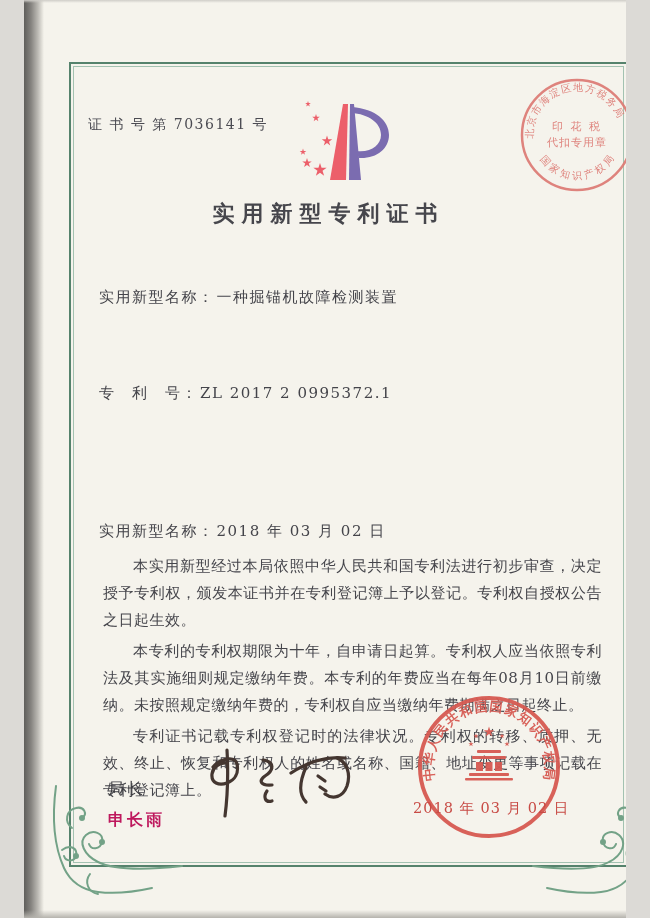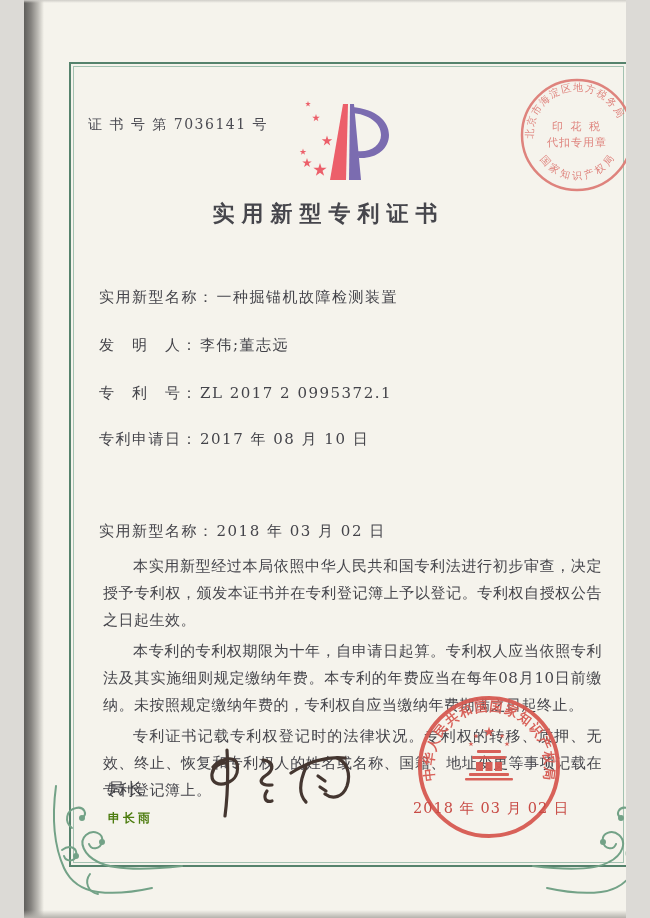--- a/index.html
+++ b/index.html
@@ -14,21 +14,21 @@
   .cert-number{position:absolute;left:64px;top:116px;font-size:14px;letter-spacing:1.5px;color:#4b4b52;}
   .logo{position:absolute;left:258px;top:90px;}
   .title{position:absolute;left:0;right:0;top:199px;text-align:center;font-size:22px;font-weight:600;
     letter-spacing:7px;text-indent:7px;color:#46464c;}
   .field{position:absolute;left:75px;font-size:15px;color:#44444a;letter-spacing:1.5px;white-space:nowrap;}
   .field .val{margin-left:2px;}
   .bodytext{position:absolute;left:75px;top:549px;width:507px;font-size:15px;line-height:27px;
     color:#45454b;text-align:justify;letter-spacing:0.5px;}
   .bodytext p{margin:4px;text-indent:2em;}
   .director{position:absolute;left:84px;top:779px;font-size:16px;font-weight:normal;letter-spacing:3px;color:#3b3b40;}
-  .director-name{position:absolute;left:84px;top:810px;font-size:12px;font-weight:bold;letter-spacing:3px;color:#4d7c0f;}
+  .director-name{position:absolute;left:84px;top:810px;font-size:16px;font-weight:bold;letter-spacing:3px;color:#be185d;}
   .signature{position:absolute;left:155px;top:743px;}
   .footer{position:absolute;left:0;right:0;top:856px;text-align:center;font-size:12.5px;letter-spacing:1px;color:#55555c;}
   .seal-top{position:absolute;left:494px;top:76px;opacity:0.92;}
   .seal-bottom{position:absolute;left:388px;top:690px;opacity:0.95;}
   .seal-date{position:absolute;left:389px;top:799px;font-size:14.5px;color:#c84b45;letter-spacing:1px;white-space:nowrap;}
   .orn{position:absolute;}
   svg text{font-family:"DejaVu Serif","Liberation Serif",serif;}
 </style>
 </head>
 <body>
@@ -69,28 +69,22 @@
     </text>
     <text x="59" y="54" text-anchor="middle" font-size="11" fill="#dd7a74" letter-spacing="2">印 花 税</text>
     <text x="59" y="70" text-anchor="middle" font-size="11" fill="#dd7a74" letter-spacing="1">代扣专用章</text>
   </svg>
 
   <div class="title">实用新型专利证书</div>
 
   <div class="field" style="top:288px">
     <span>实用新型名称：</span><span class="val">一种掘锚机故障检测装置</span>
   </div>
-  <div class="field" style="top:336px">
-    <span>发　明　人：</span><span class="val">李伟;董志远</span>
-  </div>
   <div class="field" style="top:384px">
     <span>专　利　号：</span><span class="val">ZL 2017 2 0995372.1</span>
-  </div>
-  <div class="field" style="top:430px">
-    <span>专利申请日：</span><span class="val">2017 年 08 月 10 日</span>
   </div>
   <div class="field" style="top:522px">
     <span>实用新型名称：</span><span class="val">2018 年 03 月 02 日</span>
   </div>
 
   <div class="bodytext">
     <p>本实用新型经过本局依照中华人民共和国专利法进行初步审查，决定授予专利权，颁发本证书并在专利登记簿上予以登记。专利权自授权公告之日起生效。</p>
     <p>本专利的专利权期限为十年，自申请日起算。专利权人应当依照专利法及其实施细则规定缴纳年费。本专利的年费应当在每年08月10日前缴纳。未按照规定缴纳年费的，专利权自应当缴纳年费期满之日起终止。</p>
     <p>专利证书记载专利权登记时的法律状况。专利权的转移、质押、无效、终止、恢复和专利权人的姓名或名称、国籍、地址变更等事项记载在专利登记簿上。</p>
   </div>

